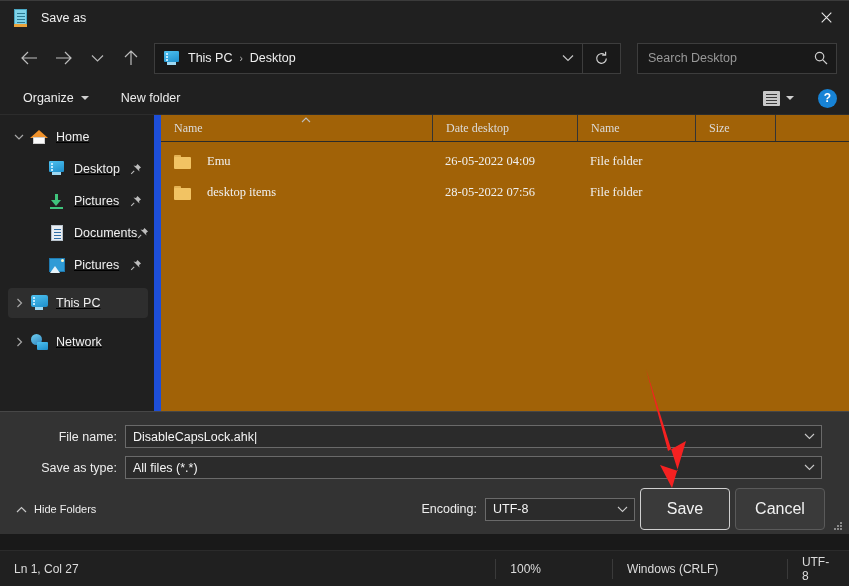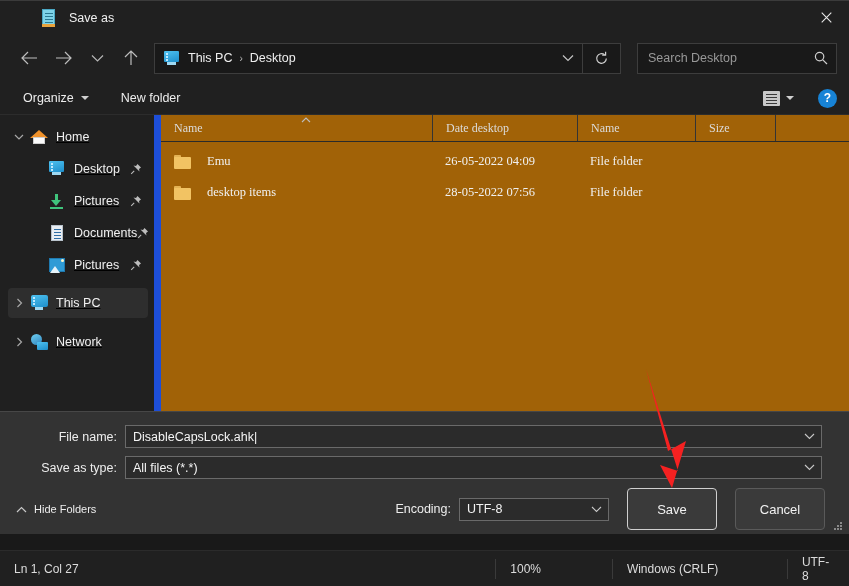--- a/index.html
+++ b/index.html
@@ -56,21 +56,20 @@
     box-sizing: border-box;
   }
 
   
   .titlebar {
     position: relative;
     height: 33px;
     background: #202020;
     display: flex;
     align-items: center;
-    margin-left: 28px;
   }
   .title-icon {
     margin-left: 13px;
     width: 16px; height: 17px;
     position: relative;
   }
   .np-page {
     position: absolute; left: 1px; top: 0;
     width: 13px; height: 16px;
     background: #7fd3e8;
@@ -510,26 +509,26 @@
   .enc-label {
     margin-left: auto;
     font-size: 12.5px;
     color: #ededed;
     padding-right: 8px;
   }
   .enc-combo { width: 150px; }
   .btn {
     height: 42px;
     min-width: 90px;
-    margin-left: 18px;
+    margin-left: 5px;
     background: #3a3a3a;
     border: 1px solid #5a5a5a;
     border-radius: 4px;
     color: #f2f2f2;
-    font-size: 13px;
+    font-size: 16px;
     display: flex; align-items: center; justify-content: center;
     box-sizing: border-box;
   }
   .btn.primary {
     border: 1px solid #cfcfcf;
     background: #3a3a3a;
   }
   .btn.cancel { margin-right: 24px; }
   .grip {
     position: absolute;

